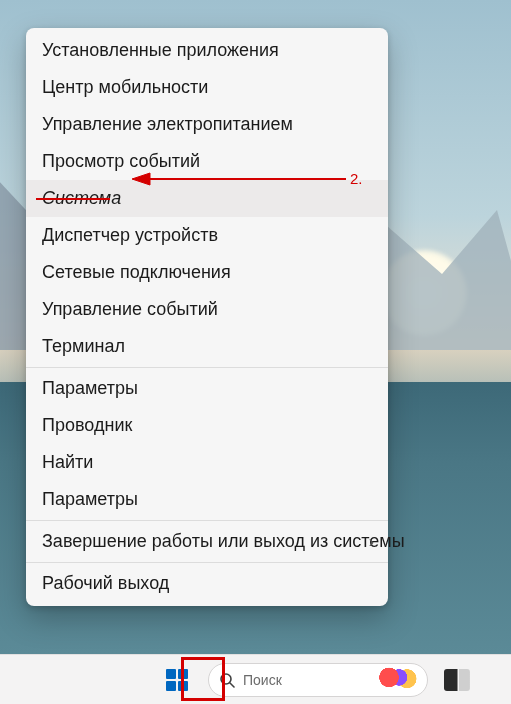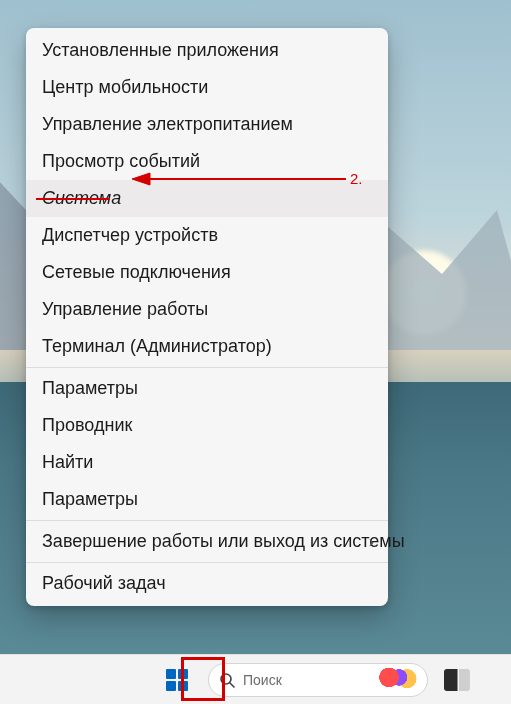--- a/index.html
+++ b/index.html
@@ -105,31 +105,31 @@
 <div class="water"></div>
 
 <div class="context-menu" id="ctx">
     <div class="menu-item"><span>Установленные приложения</span></div>
     <div class="menu-item"><span>Центр мобильности</span></div>
     <div class="menu-item"><span>Управление электропитанием</span></div>
     <div class="menu-item"><span>Просмотр событий</span></div>
     <div class="menu-item highlighted"><span>Система</span></div>
     <div class="menu-item"><span>Диспетчер устройств</span></div>
     <div class="menu-item"><span>Сетевые подключения</span></div>
-    <div class="menu-item"><span>Управление работы</span></div>
-    <div class="menu-item"><span>Терминал (Администратор)</span></div>
+    <div class="menu-item"><span>Управление событий</span></div>
+    <div class="menu-item"><span>Терминал</span></div>
     <div class="sep"></div>
     <div class="menu-item"><span>Параметры</span></div>
     <div class="menu-item"><span>Проводник</span></div>
     <div class="menu-item"><span>Найти</span></div>
     <div class="menu-item"><span>Параметры</span></div>
     <div class="sep"></div>
     <div class="menu-item has-sub"><span>Завершение работы или выход из системы</span></div>
     <div class="sep"></div>
-    <div class="menu-item"><span>Рабочий задач</span></div>
+    <div class="menu-item"><span>Рабочий выход</span></div>
   </div>
 
 <div class="underline-anno"></div>
 
 <svg class="arrow-right" style="left:132px; top:168px; width:214px; height:22px;" viewBox="0 0 214 22">
   <line x1="214" y1="11" x2="14" y2="11" stroke="#d40000" stroke-width="2"></line>
   <polygon points="0,11 18,5 18,17" fill="#d40000"></polygon>
 </svg>
 <div class="anno-text" style="left:350px; top:170px;">2.</div>
 

